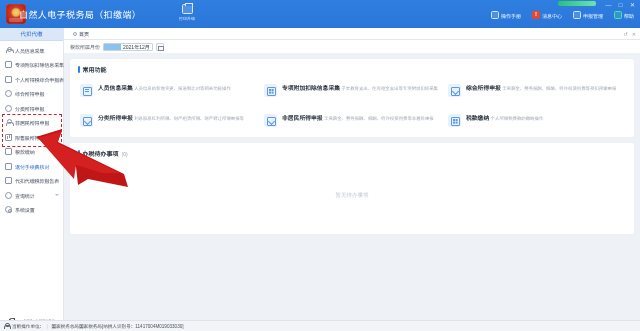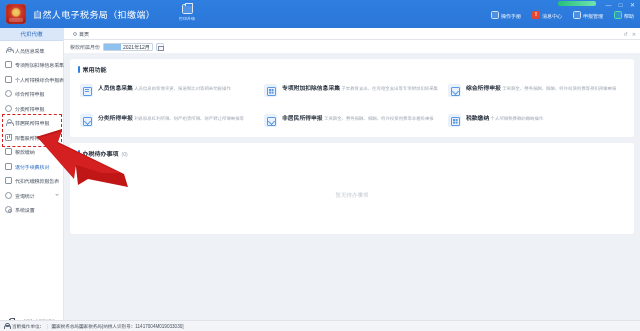--- a/index.html
+++ b/index.html
@@ -23,21 +23,21 @@
     position: absolute; left: 6px; top: 4px; width: 20px; height: 20px;
     border-radius: 3px;
     background: radial-gradient(circle at 50% 42%, #f4d27a 0%, #e8b94f 22%, #cf3b2a 34%, #b3231a 70%, #8e150f 100%);
     box-shadow: inset 0 0 1px rgba(255,255,255,.5);
   }
   .logo-emblem:after {
     content: ""; position: absolute; left: 3px; top: 14px; width: 14px; height: 4px;
     background: rgba(255,255,255,.22); border-radius: 1px;
   }
   .app-title {
-    position: absolute; left: 33px; top: 8px;
+    position: absolute; left: 19px; top: 8px;
     font-size: 9px; color: #ffffff; letter-spacing: .4px; white-space: nowrap;
   }
   .print-btn {
     position: absolute; left: 172px; top: 3px; width: 30px; text-align: center;
     color: #eaf2ff; cursor: pointer;
   }
   .print-btn .glyph {
     display: block; width: 11px; height: 10px; margin: 1px auto 0;
     border: 1px solid #dce9fb; border-radius: 1.5px; background: rgba(255,255,255,.18);
     position: relative;

